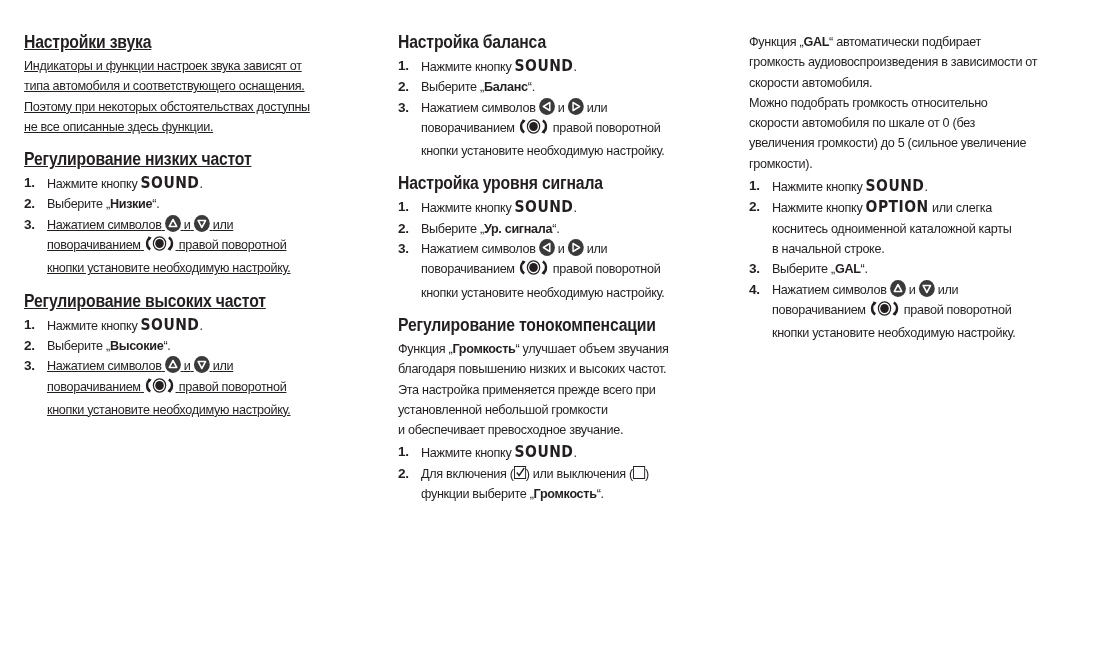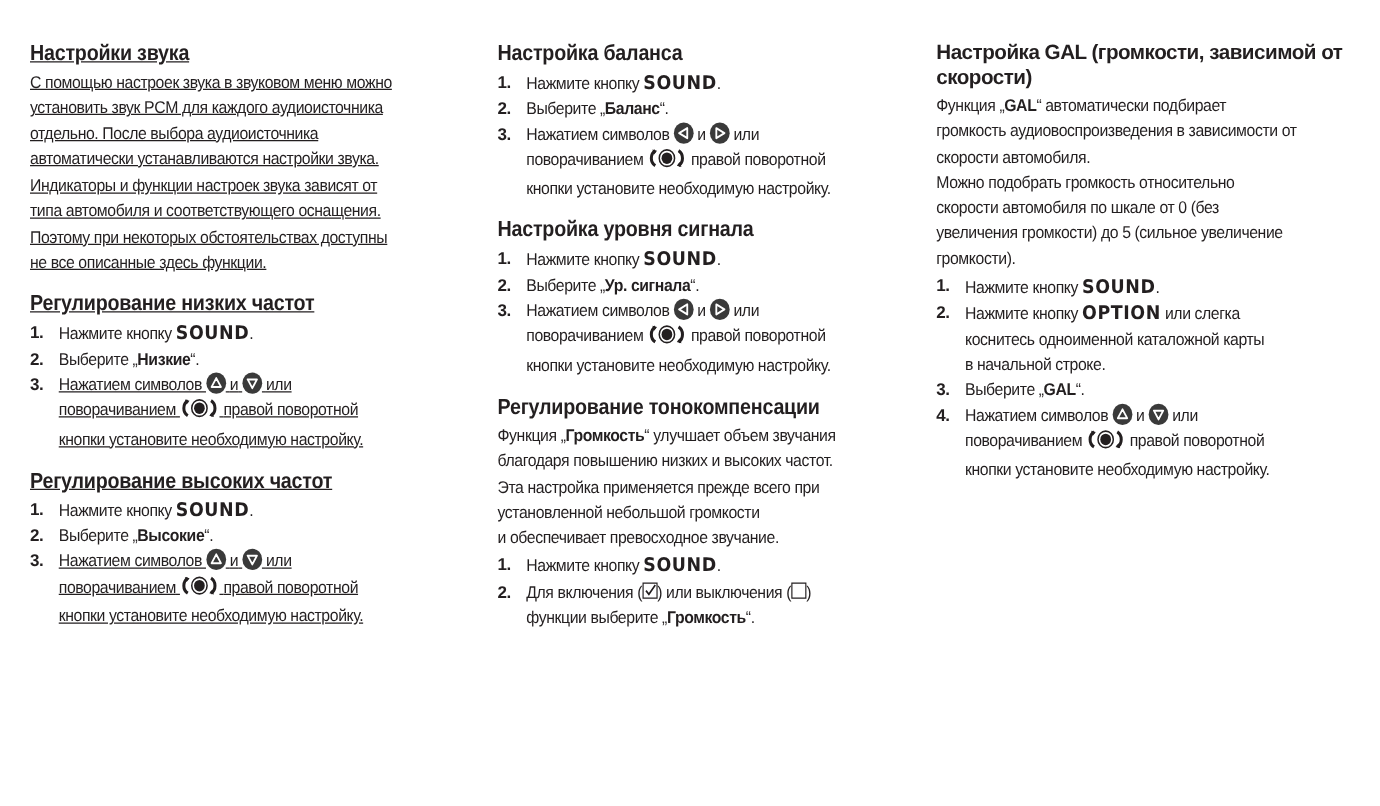--- a/index.html
+++ b/index.html
@@ -46,26 +46,20 @@
   .line { display: block; white-space: nowrap; }
 </style>
 </head>
 <body>
 
 <div class="col col1">
 
   <div class="sec">
     <h2>Настройки звука</h2>
     <p class="par">
-      <span class="line txt">С помощью настроек звука в звуковом меню можно</span>
-      <span class="line txt">установить звук PCM для каждого аудиоисточника</span>
-      <span class="line txt">отдельно. После выбора аудиоисточника</span>
-      <span class="line txt">автоматически устанавливаются настройки звука.</span>
-    </p>
-    <p class="par">
       <span class="line txt">Индикаторы и функции настроек звука зависят от</span>
       <span class="line txt">типа автомобиля и соответствующего оснащения.</span>
       <span class="line txt">Поэтому при некоторых обстоятельствах доступны</span>
       <span class="line txt">не все описанные здесь функции.</span>
     </p>
   </div>
 
   <div class="sec">
     <h2>Регулирование низких частот</h2>
     <ol>
@@ -186,21 +180,20 @@
                 <path d="M2 5.5 L4.5 8.5 L10 1" fill="none" stroke="#231f20" stroke-width="1.4"></path>
               </svg></span><span>) или выключения (</span><span class="cb"></span><span>)</span></span>
         <span class="line txt"><span>функции выберите „</span><b>Громкость</b><span>“.</span></span>
       </li>
     </ol>
   </div>
 </div>
 
 <div class="col col3">
   <div class="sec">
-    <h2 class="wrap">Настройка GAL (громкости, зависимой от скорости)</h2>
     <p class="par">
       <span class="line txt"><span>Функция „</span><b>GAL</b><span>“ автоматически подбирает</span></span>
       <span class="line txt">громкость аудиовоспроизведения в зависимости от</span>
       <span class="line txt">скорости автомобиля.</span>
       <span class="line txt">Можно подобрать громкость относительно</span>
       <span class="line txt">скорости автомобиля по шкале от 0 (без</span>
       <span class="line txt">увеличения громкости) до 5 (сильное увеличение</span>
       <span class="line txt">громкости).</span>
     </p>
     <ol>

